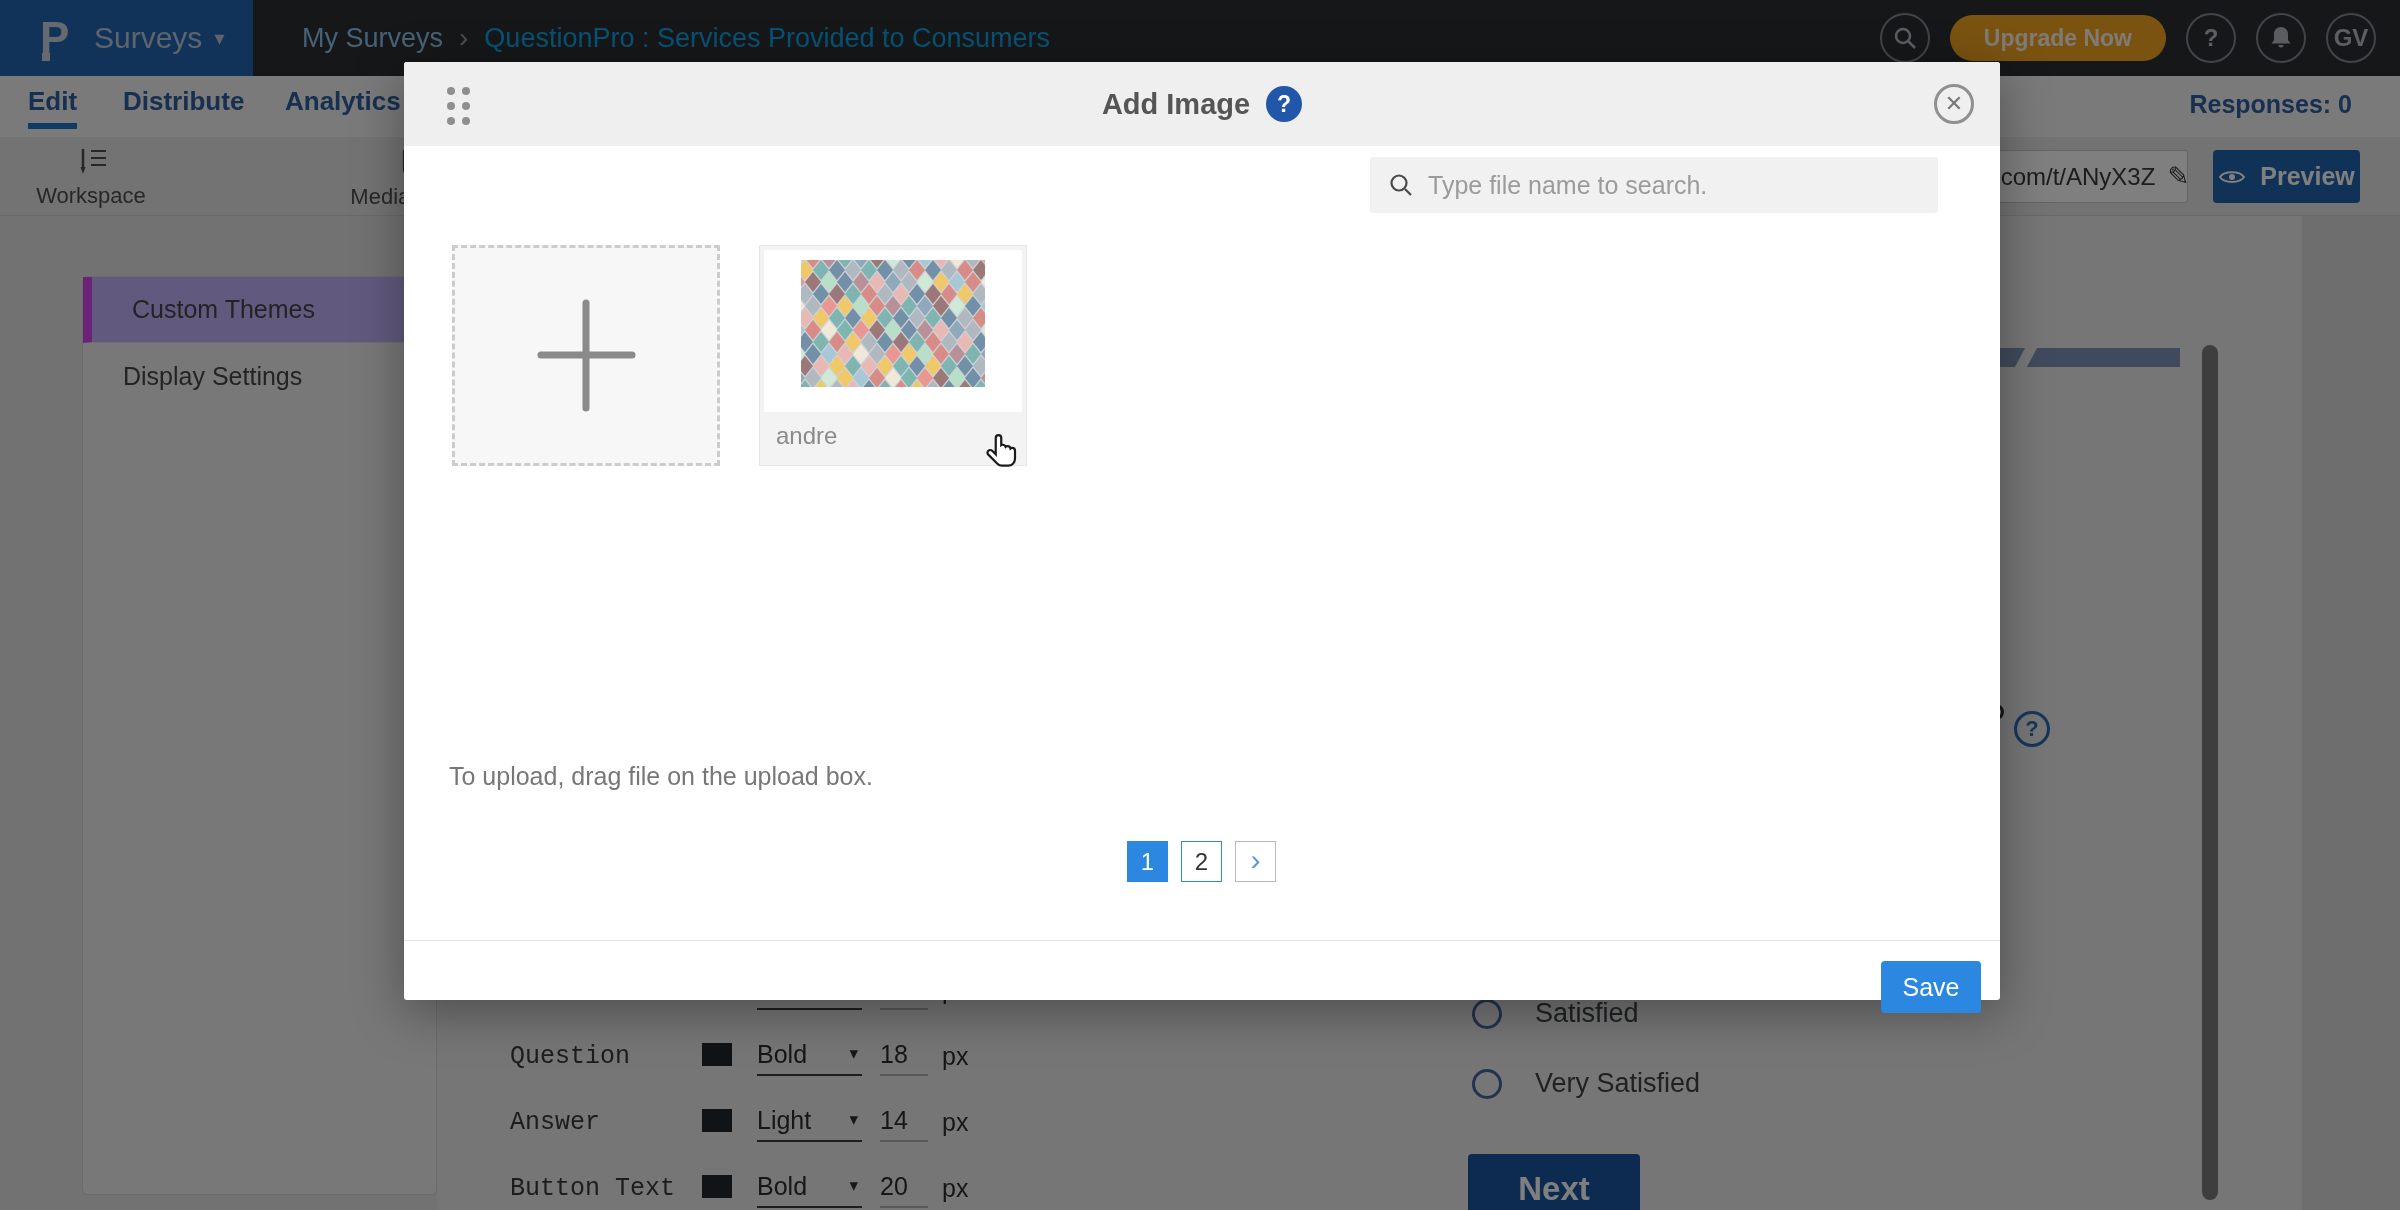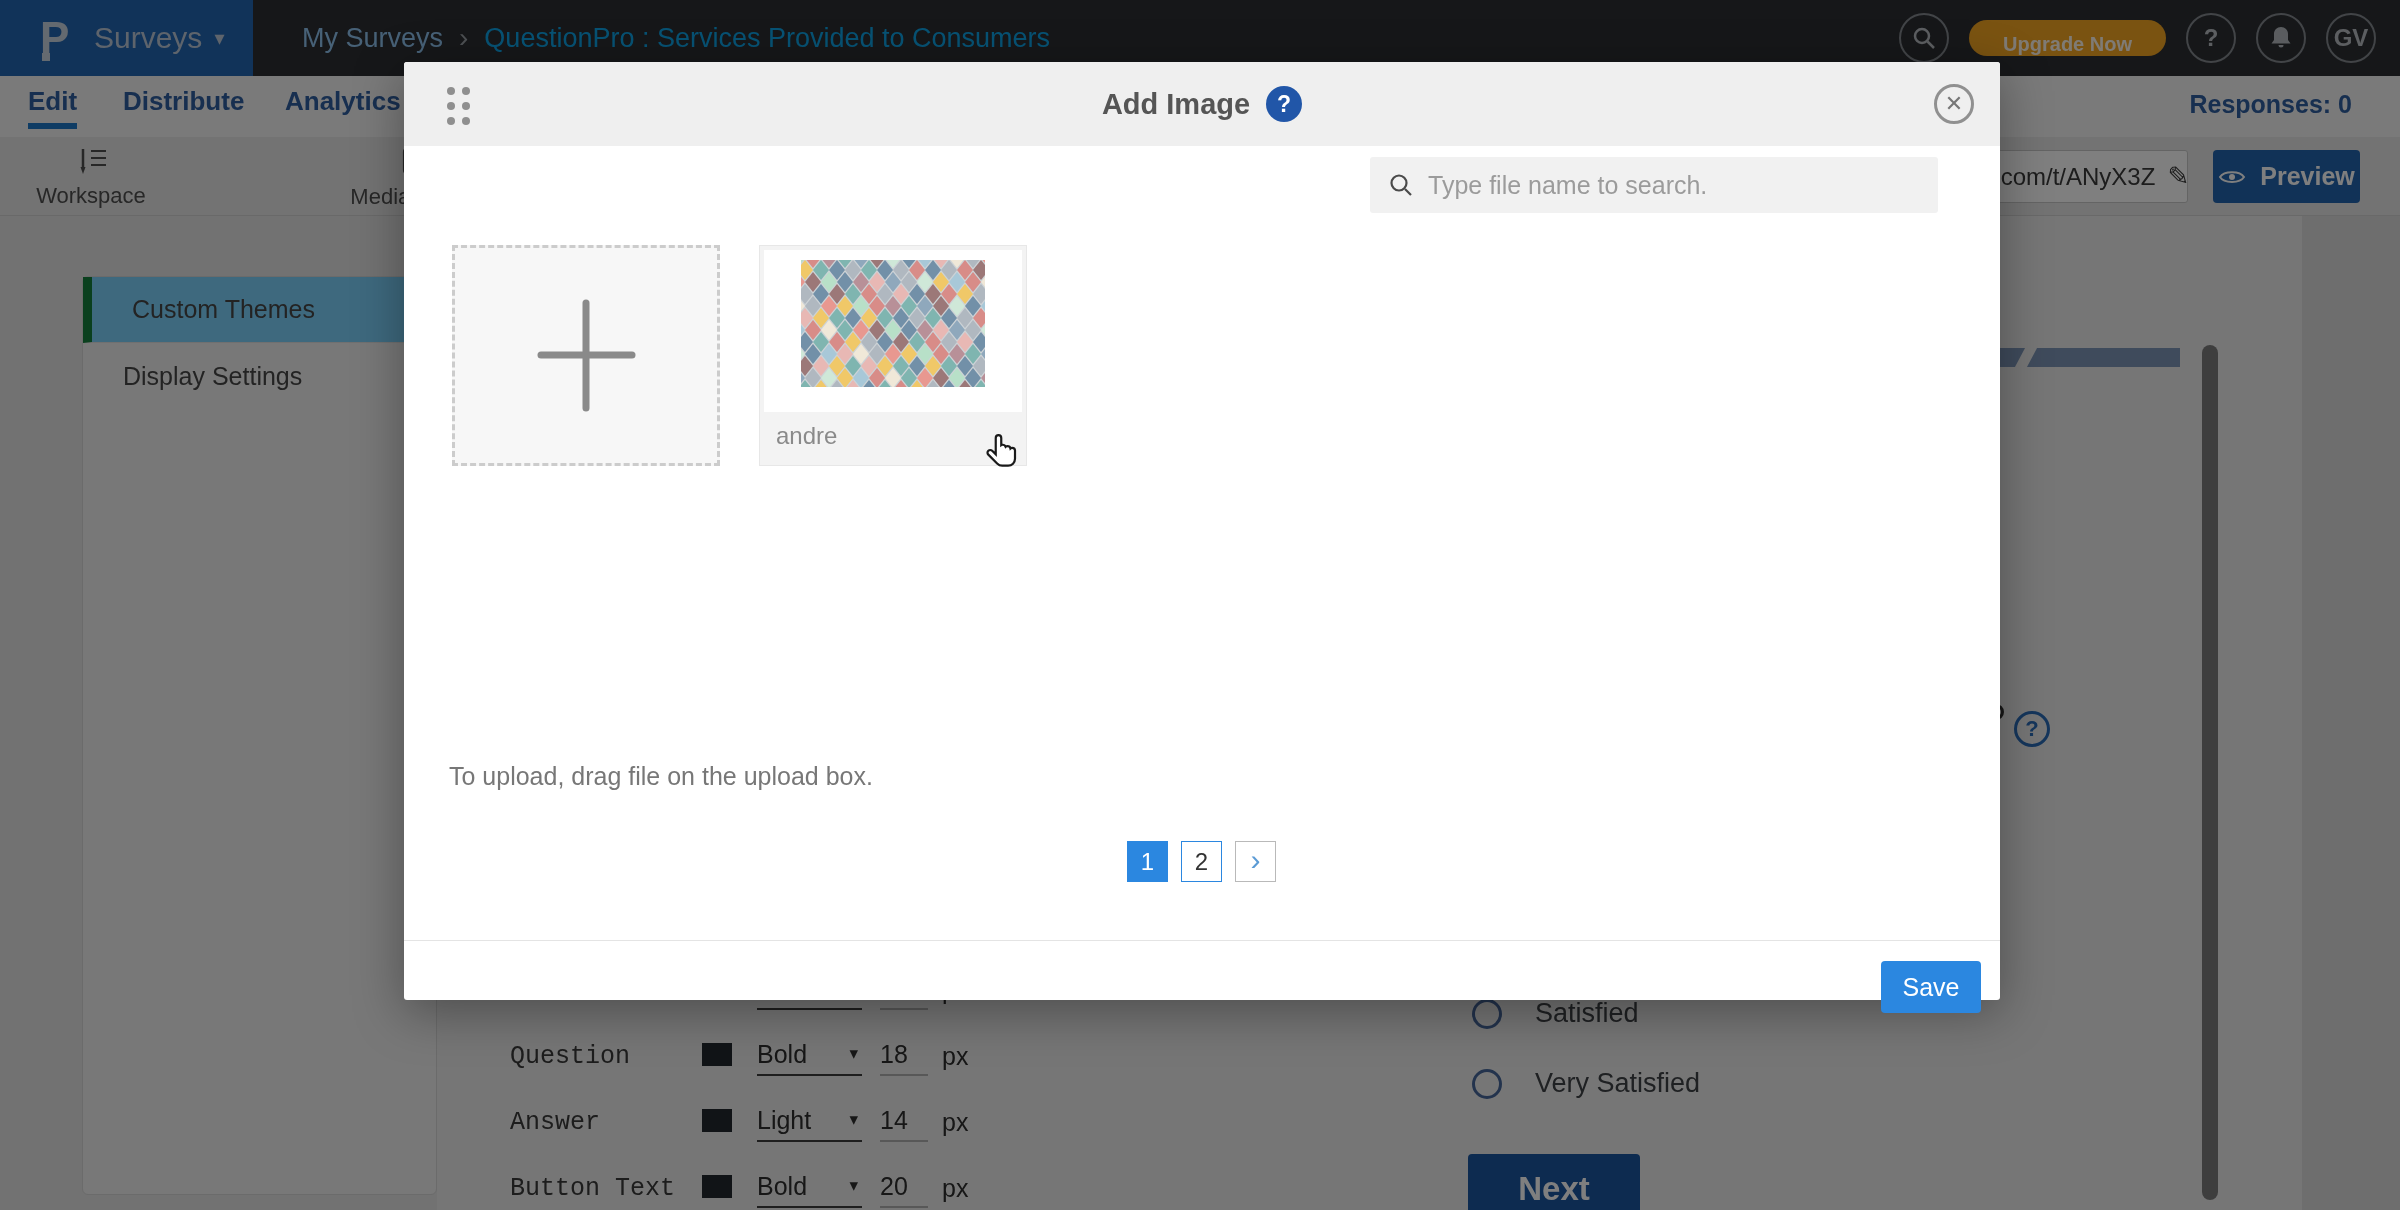--- a/index.html
+++ b/index.html
@@ -12,21 +12,21 @@
   .logo { position:relative; margin-left:40px; width:40px; height:48px; color:#c9d4e0; font-size:44px; font-weight:700; line-height:48px; }
   .logo .logo-dot { position:absolute; left:2px; bottom:1px; width:8px; height:8px; background:#c9d4e0; }
   .brand-label { margin-left:14px; color:#bcc9d8; font-size:30px; }
   .brand-caret { margin-left:12px; color:#bcc9d8; font-size:20px; }
   .breadcrumb { position:absolute; left:302px; top:0; height:76px; display:flex; align-items:center; gap:16px; font-size:27px; }
   .bc-parent { color:#8fc3ef; }
   .bc-sep { color:#9aa0a6; font-size:28px; }
   .bc-current { color:#0ea5e9; }
   .topbar-right { position:absolute; right:24px; top:0; height:76px; display:flex; align-items:center; gap:20px; }
   .circ-btn { width:50px; height:50px; border-radius:50%; border:2px solid #84898f; display:flex; align-items:center; justify-content:center; color:#b9bdc2; font-size:24px; font-weight:700; }
-  .upgrade-btn { height:36px; padding:0 34px; border-radius:23px; background:#f5a623; color:#fff7ea; font-size:20px; font-weight:700; display:flex; align-items:flex-end; }
+  .upgrade-btn { height:46px; padding:0 34px; border-radius:23px; background:#f5a623; color:#fff7ea; font-size:23px; font-weight:700; display:flex; align-items:center; }
 
   
   .tabbar { position:absolute; left:0; top:76px; width:2400px; height:61px; background:#f4f4f4; z-index:1; }
   .tab { position:absolute; top:10px; font-size:26px; font-weight:700; color:#2f5fa0; }
   .tab-edit { left:28px; }
   .tab-edit::after { content:""; position:absolute; left:0; right:0; bottom:-12px; height:6px; background:#1e79c8; }
   .tab-distribute { left:123px; }
   .tab-analytics { left:285px; }
   .responses { position:absolute; right:48px; top:14px; font-size:25px; font-weight:700; color:#2f5fa0; }
 
@@ -38,21 +38,21 @@
   .tool-media { left:327px; width:180px; overflow:hidden; }
   .tool-btn svg { display:block; }
   .url-box { position:absolute; left:1983px; top:13px; width:205px; height:53px; background:#fff; border:1px solid #c9c9c9; border-radius:3px; display:flex; align-items:center; padding:0 10px; gap:12px; }
   .url-text { font-size:24px; color:#3a3a3a; white-space:nowrap; }
   .url-pencil { font-size:26px; color:#3c3c3c; }
   .preview-btn { position:absolute; left:2213px; top:13px; width:147px; height:53px; background:#2264ae; border-radius:4px; color:#fff; font-size:25px; font-weight:700; display:flex; align-items:center; justify-content:center; gap:14px; }
 
   
   .sidebar { position:absolute; left:82px; top:276px; width:355px; height:919px; background:#f0f0f0; border:1px solid #d6d6d6; border-radius:6px; z-index:1; }
   .side-item { position:relative; height:66px; display:flex; align-items:center; padding-left:40px; font-size:25px; color:#474747; border-bottom:1px solid #e0e0e0; }
-  .side-item.active { background:#7dd3fc; border-left:9px solid #15803d; }
+  .side-item.active { background:#c4b5fd; border-left:9px solid #d946ef; }
   .side-item:last-child { border-bottom:none; }
 
   .content-panel { position:absolute; left:437px; top:216px; width:1865px; height:994px; background:#ededed; z-index:0; }
   .panel-right-edge { position:absolute; left:2302px; top:216px; width:98px; height:994px; background:#dddddd; z-index:0; }
 
   .set-row { position:absolute; left:510px; width:900px; height:44px; z-index:1; }
   .set-label { position:absolute; left:0; top:8px; font-size:25px; color:#3a3a3a;font-family:Liberation Mono, monospace; }
   .set-swatch { position:absolute; left:192px; top:9px; width:30px; height:23px; background:#23282e; }
   .swatch-blue { background:#2366b2; }
   .set-weight { position:absolute; left:247px; top:0; width:105px; height:42px; border-bottom:2px solid #3c3c3c; font-size:25px; color:#2e2e2e; line-height:40px; }

